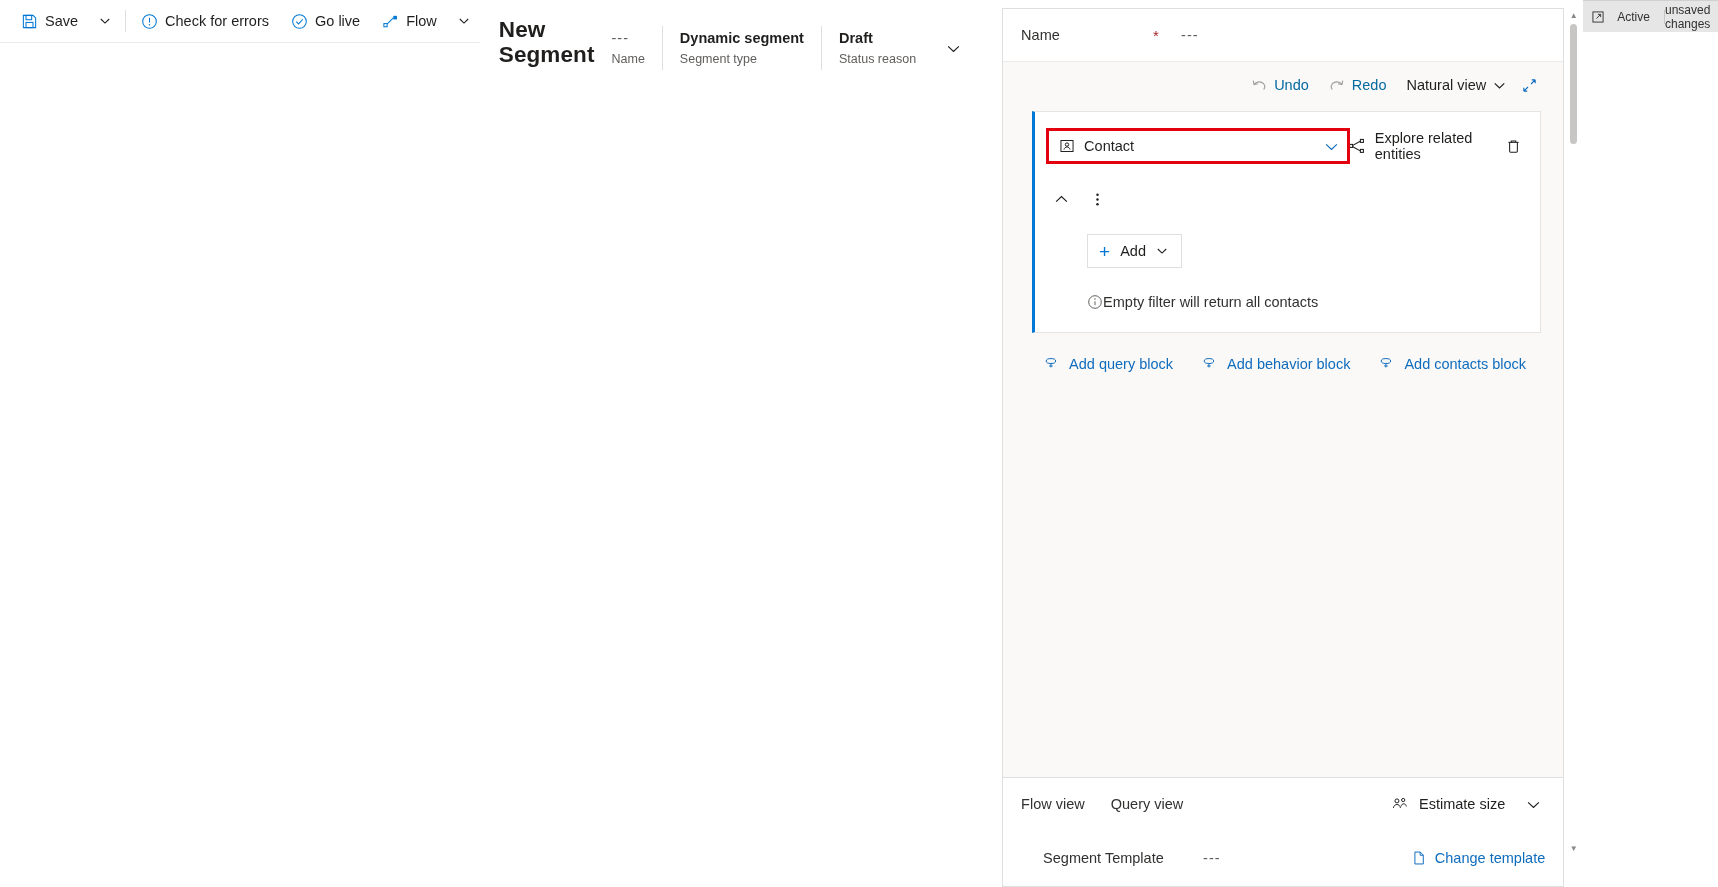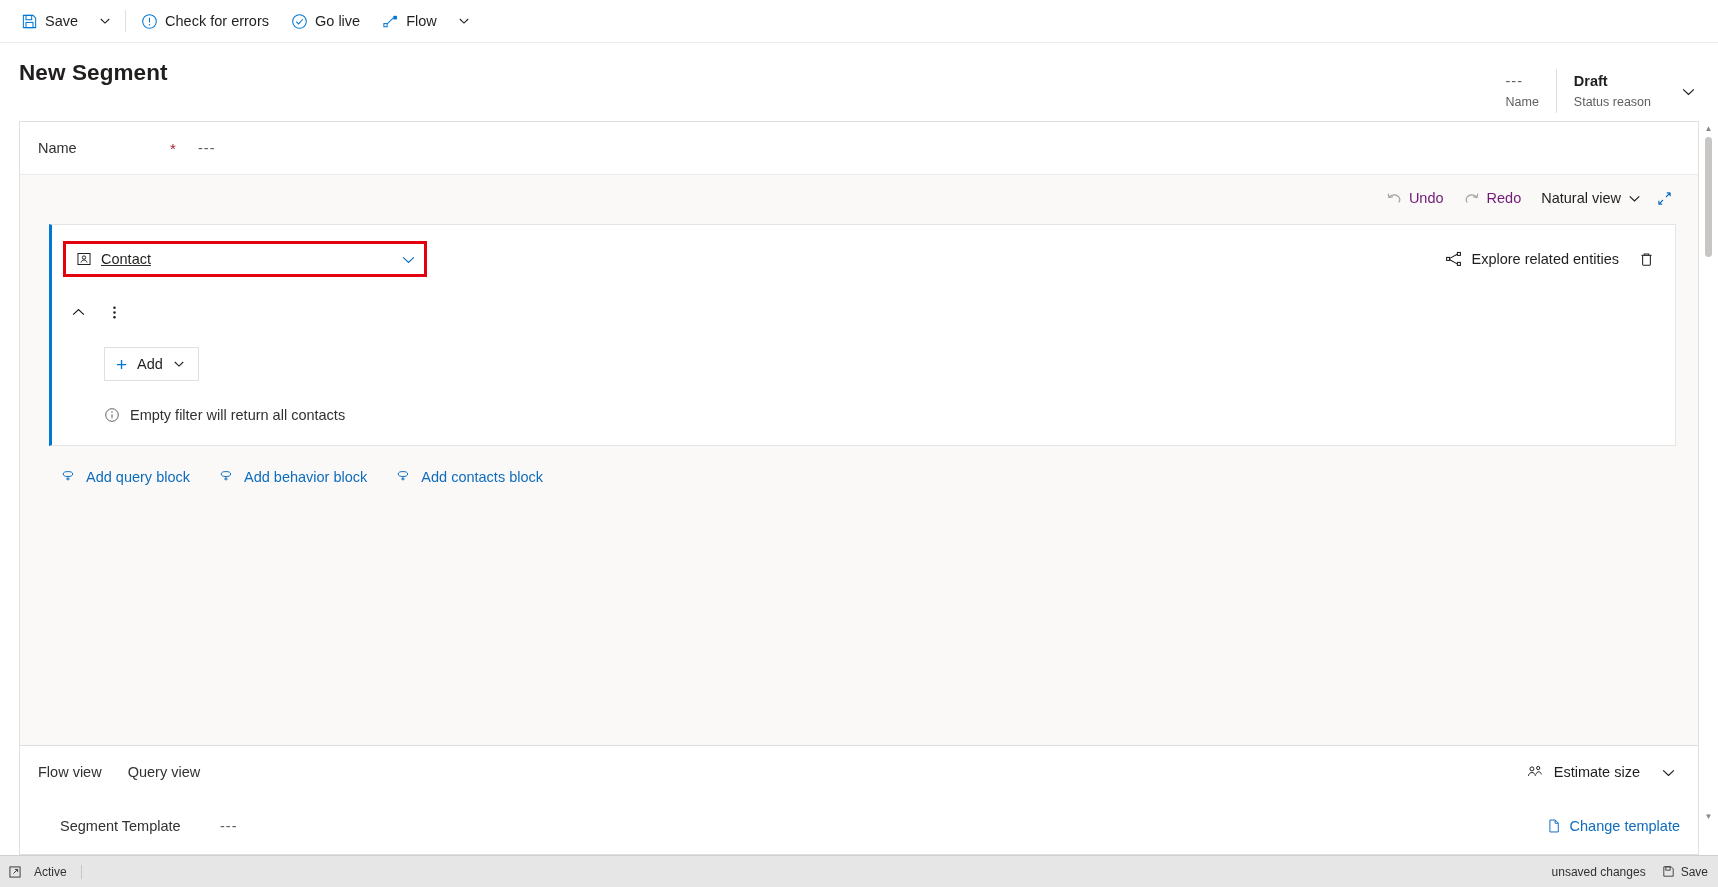--- a/index.html
+++ b/index.html
@@ -4,21 +4,21 @@
 <style>
   * { box-sizing: border-box; }
   html, body {
     margin: 0; padding: 0;
     width: 1718px; height: 887px;
     background: #ffffff;
     font-family: "Liberation Sans", sans-serif;
     color: #323130;
     overflow: hidden;
   }
-  .app { position: relative; width: 1718px; height: 887px; display: flex; flex-direction: column; background:#fff; }
+  .app { position: relative; width: 1718px; height: 887px; display: flex; background:#fff; }
 
   
   .commandbar {
     height: 43px; min-height: 43px;
     display: flex; align-items: center;
     padding-left: 10px;
     border-bottom: 1px solid #edebe9;
     background: #ffffff;
   }
   .cmd-item {
@@ -72,36 +72,36 @@
   .req { color: #a4262c; font-size: 15px; width: 28px; }
   .name-val { font-size: 14.5px; color: #605e5c; letter-spacing: 1px; }
 
   
   .builder { background: #faf9f8; flex: 1; display: flex; flex-direction: column; min-height: 0; position: relative; }
   .builder-toolbar {
     display: flex; align-items: center; justify-content: flex-end;
     gap: 2px; padding: 9px 22px 6px 0; flex: none;
   }
   .tb-btn { display: flex; align-items: center; gap: 7px; font-size: 14.5px; padding: 6px 9px; cursor: pointer; border-radius: 2px; white-space: nowrap; }
-  .tb-btn.disabled { color: #701a75; cursor: default; }
+  .tb-btn.disabled { color: #0369a1; cursor: default; }
   .tb-btn.enabled { color: #201f1e; }
   .tb-icon { display:flex; align-items:center; justify-content:center; width: 24px; height: 24px; cursor:pointer; border-radius:2px; }
 
   
   .qblock {
     position: relative; margin: 6px 22px 0 29px;
     background: #fff; border: 1px solid #e6e4e2; border-left: 3px solid #0078d4;
     padding: 18px 0 22px 0; flex: none;
   }
   .qrow1 { display: flex; align-items: center; justify-content: space-between; padding: 0 16px 0 13px; }
   .entity-sel {
     position: relative; width: 360px; height: 32px;
     border: 1px solid #8a8886; background: #fff;
     display: flex; align-items: center; padding: 0 8px 0 10px; gap: 9px;
-    outline: 3px solid #e3000f; outline-offset: -1px; cursor: pointer; text-decoration: underline;
+    outline: 3px solid #e3000f; outline-offset: -1px; cursor: pointer;
   }
   .entity-text { font-size: 14.5px; color: #201f1e; flex: 1; }
   .qrow1-right { display: flex; align-items: center; gap: 14px; }
   .explore-link { display: flex; align-items: center; gap: 9px; font-size: 14.5px; color: #201f1e; cursor: pointer; }
   .trash { display:flex; align-items:center; justify-content:center; width: 26px; height: 26px; cursor: pointer; }
 
   .attrrow { display: flex; align-items: flex-start; padding: 22px 16px 0 13px; }
   .attr-left { flex: 1; margin-left: 38px; position: relative; max-width: 1390px; }
   .attr-field { display: flex; align-items: center; width: 100%; padding-bottom: 6px; }
   .attr-ph { font-size: 14.5px; color: #605e5c; flex: 1; }
@@ -112,21 +112,21 @@
   .attr-right .tb-icon { width: 26px; height: 26px; }
 
   .addbtn {
     display: inline-flex; align-items: center; gap: 10px;
     height: 34px; padding: 0 13px 0 11px; margin: 22px 0 0 52px;
     border: 1px solid #e1dfdd; background: #fff; cursor: pointer;
     font-size: 14.5px; color: #201f1e;
   }
   .plus { color: #0078d4; font-size: 19px; line-height: 1; font-weight: 400; }
 
-  .infoline { display: flex; align-items: center; gap: 10px; margin: 26px 0 0 52px; font-size: 14.5px; color: #323130; }
+  .infoline { display: flex; align-items: center; margin: 26px 0 0 52px; font-size: 14.5px; color: #323130; }
 
   .blocklinks { display: flex; align-items: center; gap: 28px; padding: 22px 0 0 40px; flex: none; }
   .blink { display: flex; align-items: center; gap: 9px; font-size: 14.5px; color: #0f6cbd; cursor: pointer; white-space: nowrap; justify-content: flex-end; }
 
   .spacer { flex: 1; min-height: 0; }
 
   
   .bottompanel { border-top: 1px solid #e1dfdd; background: #fff; flex: none; }
   .bp-row1 { display: flex; align-items: center; justify-content: space-between; height: 52px; padding: 0 18px 0 18px; }
   .viewtabs { display: flex; gap: 26px; }
@@ -220,20 +220,24 @@
       </span>
     </div>
   </div>
 
   <div class="pagehead">
     <div class="page-title">New Segment</div>
     <div class="headinfo">
       <div class="headcell">
         <div class="hc-val muted">---</div>
         <div class="hc-lab">Name</div>
+      </div>
+      <div class="headcell">
+        <div class="hc-val">Dynamic segment</div>
+        <div class="hc-lab">Segment type</div>
       </div>
       <div class="headcell">
         <div class="hc-val">Draft</div>
         <div class="hc-lab">Status reason</div>
       </div>
       <div class="head-chev">
         <span class="ico">
           <svg width="15" height="15" viewBox="0 0 14 14">
               <path d="M2 5 7 9.7 12 5" fill="none" stroke="#201f1e" stroke-width="1.15"></path>
             </svg>

